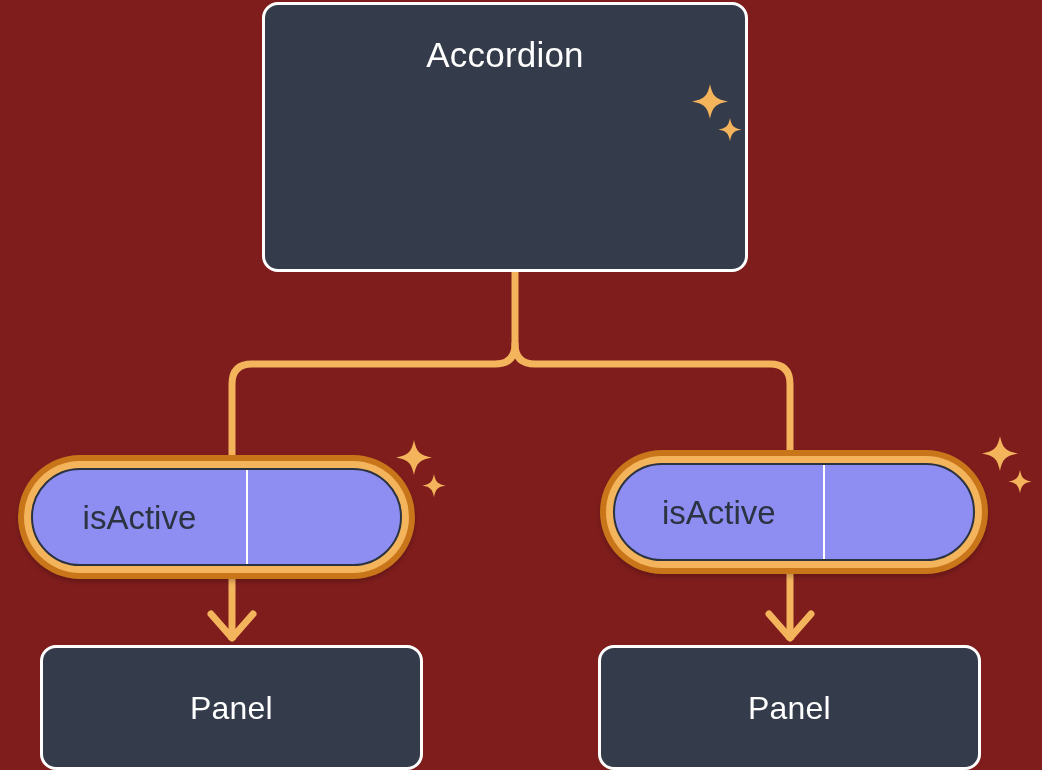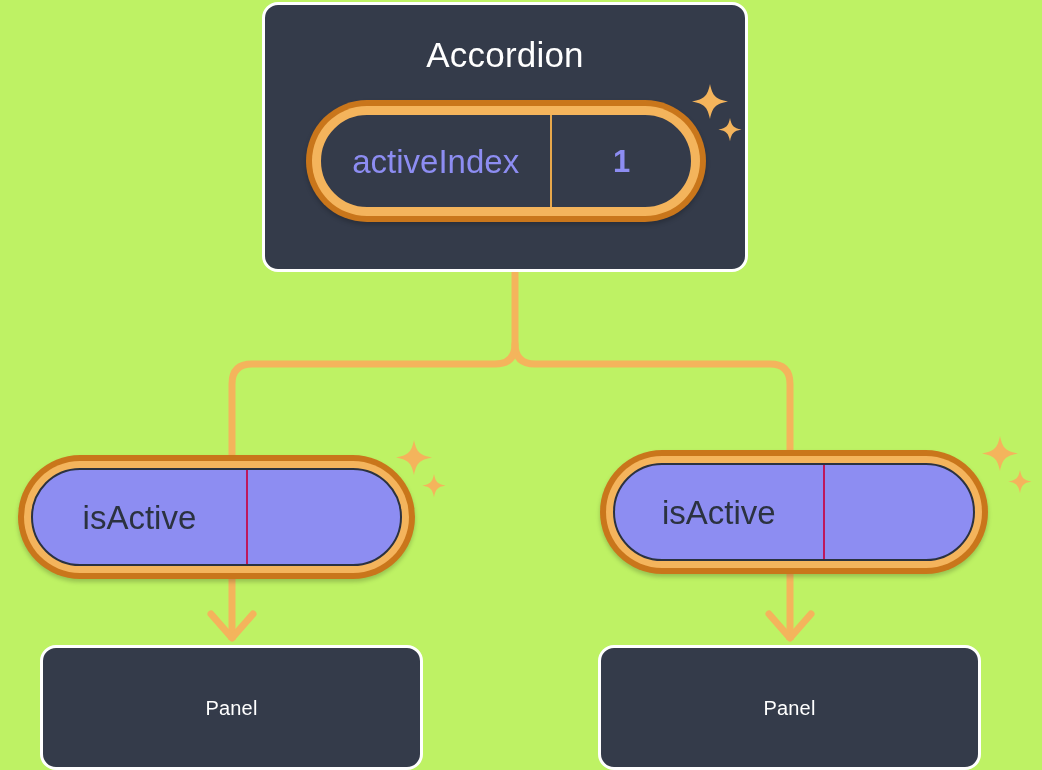--- a/index.html
+++ b/index.html
@@ -5,21 +5,21 @@
 <style>
   html, body {
     margin: 0;
     padding: 0;
     background: #4a666f;
   }
   #stage {
     position: relative;
     width: 1042px;
     height: 770px;
-    background: #bef264;
+    background: #7f1d1d;
     overflow: hidden;
     font-family: "Liberation Sans", sans-serif;
     -webkit-font-smoothing: antialiased;
   }
 
   
   #wires {
     position: absolute;
     left: 0; top: 0;
     width: 1042px; height: 770px;
@@ -59,21 +59,21 @@
 
   
   .panel-card {
     height: 125px;
   }
   .panel-card .card-title {
     position: absolute;
     left: 0; right: 0;
     top: 50%;
     transform: translateY(-50%);
-    font-size: 20px;
+    font-size: 32px;
   }
   #panel-left  { left: 40px;  top: 645px; width: 383px; }
   #panel-right { left: 598px; top: 645px; width: 383px; }
 
   
   .pill {
     position: absolute;
     box-sizing: border-box;
     z-index: 4;
     border-radius: 999px;
@@ -128,21 +128,21 @@
   
   .pill--purple .pill-inner {
     background: #8D8DF2;
     border: 2px solid #2B3240;
   }
   .pill--purple .pill-key {
     flex: 0 0 58%;
     color: #2B3240;
     font-size: 33px;
     font-weight: 400;
-    border-right: 2px solid #be185d;
+    border-right: 2px solid #ffffff;
   }
   .pill--purple .pill-val {
     flex: 1 1 auto;
     color: #2B3240;
     font-size: 32px;
     font-weight: 700;
   }
 
   
   #pill-active-index { left: 306px; top: 100px; width: 400px; height: 122px; }
@@ -183,28 +183,20 @@
     <path d="M 211 614 L 232 638 L 253 614" fill="none" stroke="#F4B45C" stroke-width="7" stroke-linecap="round" stroke-linejoin="round"></path>
 
     <path d="M 790 574 L 790 640" fill="none" stroke="#F4B45C" stroke-width="7" stroke-linecap="butt"></path>
     <path d="M 769 614 L 790 638 L 811 614" fill="none" stroke="#F4B45C" stroke-width="7" stroke-linecap="round" stroke-linejoin="round"></path>
   </svg>
 
   <div id="accordion-card" class="card">
     <div class="card-title">Accordion</div>
   </div>
 
-  <div id="pill-active-index" class="pill pill--dark">
-    <div class="pill-mid">
-      <div class="pill-inner">
-        <div class="pill-key">activeIndex</div>
-        <div class="pill-val">1</div>
-      </div>
-    </div>
-  </div>
 
   <div id="sparkle-root" class="sparkles">
     <svg width="60" height="64" viewBox="0 0 60 64">
       <path fill="#F4B45C" d="M22 0 C24.5 12 27.5 15 40 17.5 C27.5 20 24.5 23 22 35 C19.5 23 16.5 20 4 17.5 C16.5 15 19.5 12 22 0 Z"></path>
       <path fill="#F4B45C" d="M42 34 C43.6 42 45.5 44 53.5 45.6 C45.5 47.2 43.6 49.2 42 57.2 C40.4 49.2 38.4 47.2 30.4 45.6 C38.4 44 40.4 42 42 34 Z"></path>
     </svg>
   </div>
 
   <div id="pill-is-active-left" class="pill pill--purple">
     <div class="pill-mid">

